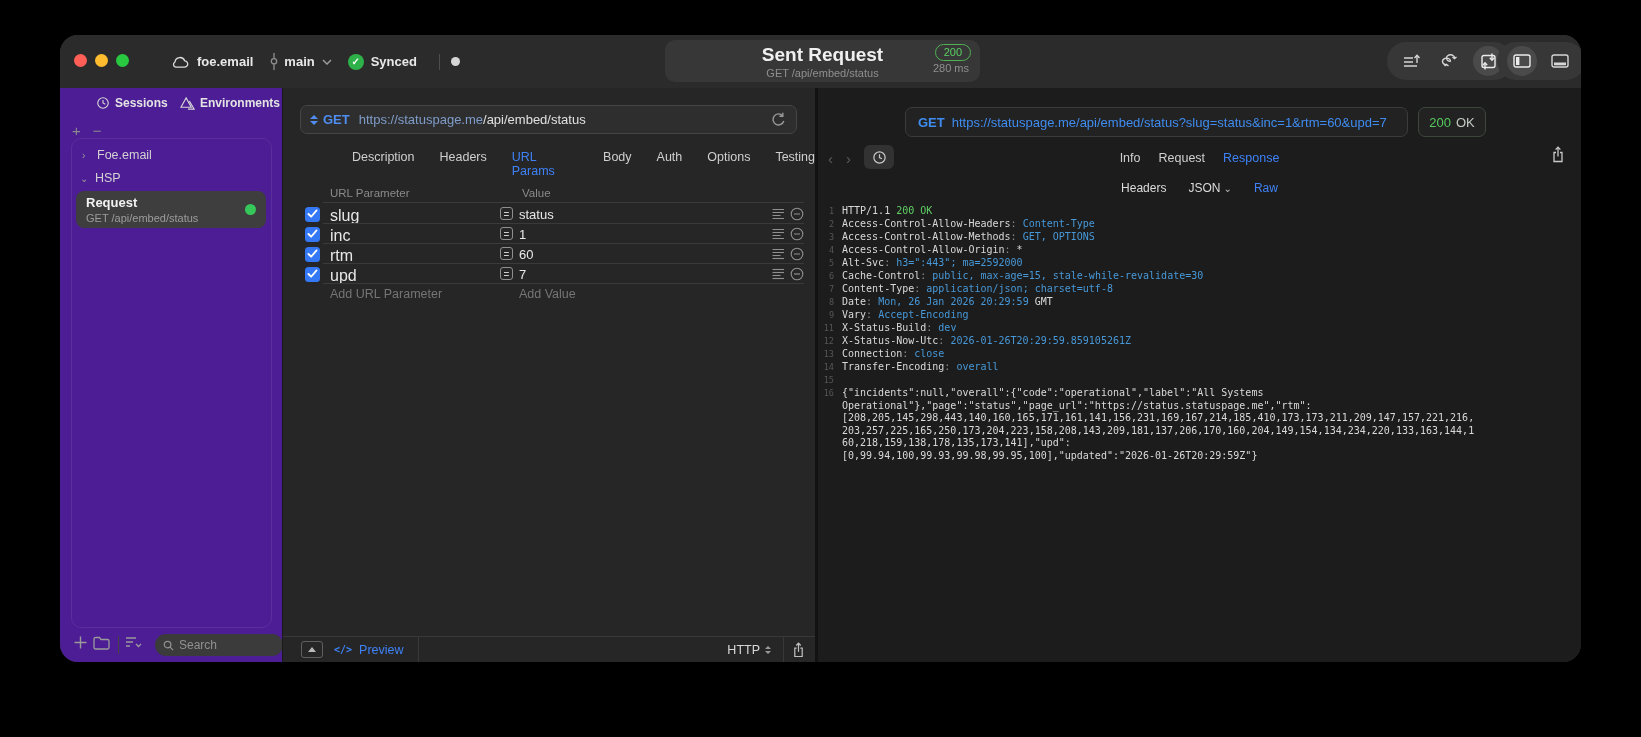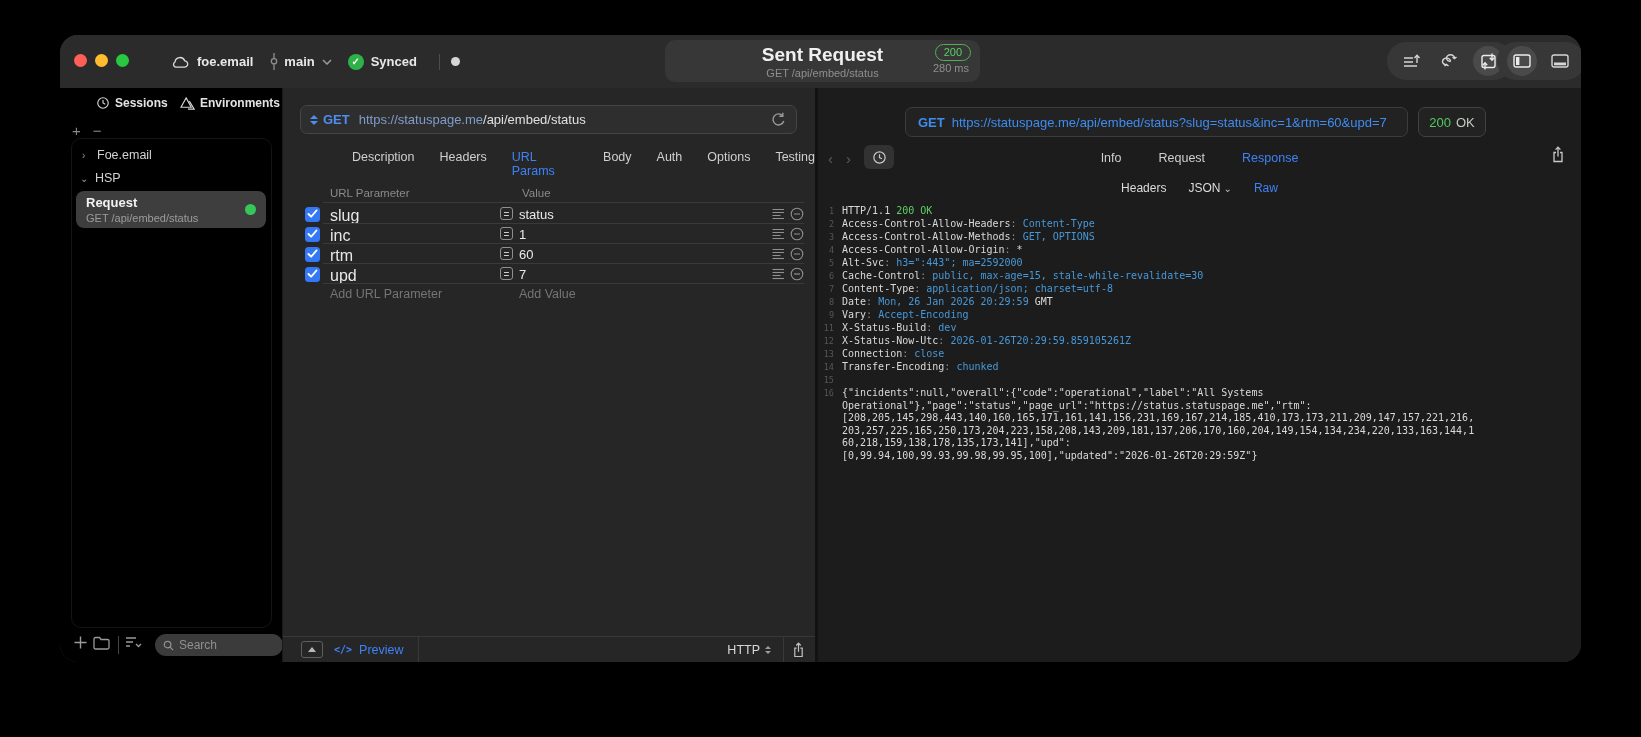--- a/index.html
+++ b/index.html
@@ -25,21 +25,21 @@
   .tb-pill-right{position:absolute;right:9px;top:4px;display:flex;flex-direction:column;align-items:flex-end;}
   .code-badge{border:1.5px solid #4fb153;color:#5ad162;font-size:11px;border-radius:9px;
     padding:0px 8px;height:15px;line-height:15px;}
   .dur{color:#8f8f8f;font-size:11px;margin-top:1px;margin-right:2px;}
   .tb-grp{position:absolute;top:7px;height:38px;background:#373737;border-radius:19px;
     display:flex;align-items:center;padding:0 10px;gap:8px;}
   .grp1{left:1327px;} .grp2{left:1437px;}
   .ibtn{width:30px;height:30px;border-radius:50%;display:flex;align-items:center;justify-content:center;}
   .ibtn.on{background:#4a4a4a;}
   
-  .sidebar{position:absolute;left:0;top:53px;width:222px;bottom:0;background:#000000;}
+  .sidebar{position:absolute;left:0;top:53px;width:222px;bottom:0;background:#4c1d95;}
   .sb-tabs{position:absolute;left:0;top:8px;width:100%;height:22px;}
   .sb-tab{position:absolute;display:flex;align-items:center;gap:5px;color:#e3e3e3;font-size:12px;font-weight:bold;}
   .sb-tab .lbl{font-weight:bold;}
   .sb-plusminus{position:absolute;left:12px;top:34px;color:#8a8a8a;font-size:15px;display:flex;gap:12px;}
   .tree-panel{position:absolute;left:11px;top:50px;width:199px;height:488px;border-radius:10px;
     border:1px solid rgba(255,255,255,0.08);}
   .tree-item{position:absolute;left:0;display:flex;align-items:center;gap:7px;color:#d2d2d2;font-size:12.5px;}
   .tchev{color:#9a9a9a;font-size:10px;width:8px;display:inline-block;}
   .req-card{position:absolute;left:4px;top:52px;width:190px;height:37px;background:#3e3e3e;border-radius:8px;}
   .req-title{position:absolute;left:10px;top:4px;color:#f2f2f2;font-size:13px;font-weight:bold;}
@@ -103,21 +103,21 @@
   .r-get{color:#3f8cf0;font-weight:bold;font-size:13px;margin-right:7px;}
   .r-url{color:#3f8cf0;font-size:13px;}
   .r-status{position:absolute;left:600px;top:19px;width:68px;height:30px;border:1px solid #3d463d;
     border-radius:7px;background:#222;display:flex;align-items:center;justify-content:center;gap:5px;box-sizing:border-box;}
   .r-code{color:#55c95d;font-size:13px;} .r-ok{color:#c3cac3;font-size:13px;}
   .r-nav{position:absolute;left:0;top:57px;width:100%;height:26px;display:flex;align-items:center;}
   .navchev{color:#5c5c5c;font-size:15px;}
   .nav-back{position:absolute;left:10px;} .nav-fwd{position:absolute;left:28px;}
   .clock-btn{position:absolute;left:46px;top:0px;width:30px;height:24px;background:#323232;border-radius:6px;
     display:flex;align-items:center;justify-content:center;}
-  .r-tabs{margin:0 auto;display:flex;gap:37px;}
+  .r-tabs{margin:0 auto;display:flex;gap:18px;}
   .r-share{position:absolute;right:16px;top:1px;}
   .r-views{position:absolute;left:0;top:93px;width:100%;display:flex;justify-content:center;gap:22px;}
   .r-views .tab{font-size:12px;color:#dcdcdc;} .r-views .tab.on{color:#3e82f7;}
   .vchev{color:#bdbdbd;font-size:10px;margin-left:3px;}
   .resp-body{position:absolute;left:0;top:117px;right:0;bottom:0;
     font-family:"DejaVu Sans Mono",monospace;font-size:10px;}
   .cl{display:flex;min-height:12.5px;line-height:12.5px;}
   .ln{flex:none;width:16px;text-align:right;margin-right:8px;color:#565656;font-size:8.5px;line-height:13px;}
   .lt{white-space:pre;max-width:682px;}
   .wrow{line-height:12.5px;}
@@ -555,21 +555,21 @@
           <div class="cl">
             <span class="ln">12</span>
             <span class="lt"><span class="c-p">X-Status-Now-Utc</span><span class="c-d">: </span><span class="c-b">2026-01-26T20:29:59.859105261Z</span></span>
           </div>
           <div class="cl">
             <span class="ln">13</span>
             <span class="lt"><span class="c-p">Connection</span><span class="c-d">: </span><span class="c-b">close</span></span>
           </div>
           <div class="cl">
             <span class="ln">14</span>
-            <span class="lt"><span class="c-p">Transfer-Encoding</span><span class="c-d">: </span><span class="c-b">chunked</span></span>
+            <span class="lt"><span class="c-p">Transfer-Encoding</span><span class="c-d">: </span><span class="c-b">overall</span></span>
           </div>
           <div class="cl">
             <span class="ln">15</span>
             <span class="lt"></span>
           </div>
           <div class="cl">
             <span class="ln">16</span>
             <span class="lt"><div class="wrow c-p">{"incidents":null,"overall":{"code":"operational","label":"All Systems</div><div class="wrow c-p">Operational"},"page":"status","page_url":"https://status.statuspage.me","rtm":</div><div class="wrow c-p">[208,205,145,298,443,140,160,165,171,161,141,156,231,169,167,214,185,410,173,173,211,209,147,157,221,216,</div><div class="wrow c-p">203,257,225,165,250,173,204,223,158,208,143,209,181,137,206,170,160,204,149,154,134,234,220,133,163,144,1</div><div class="wrow c-p">60,218,159,138,178,135,173,141],"upd":</div><div class="wrow c-p">[0,99.94,100,99.93,99.98,99.95,100],"updated":"2026-01-26T20:29:59Z"}</div></span>
           </div>
         </div>

